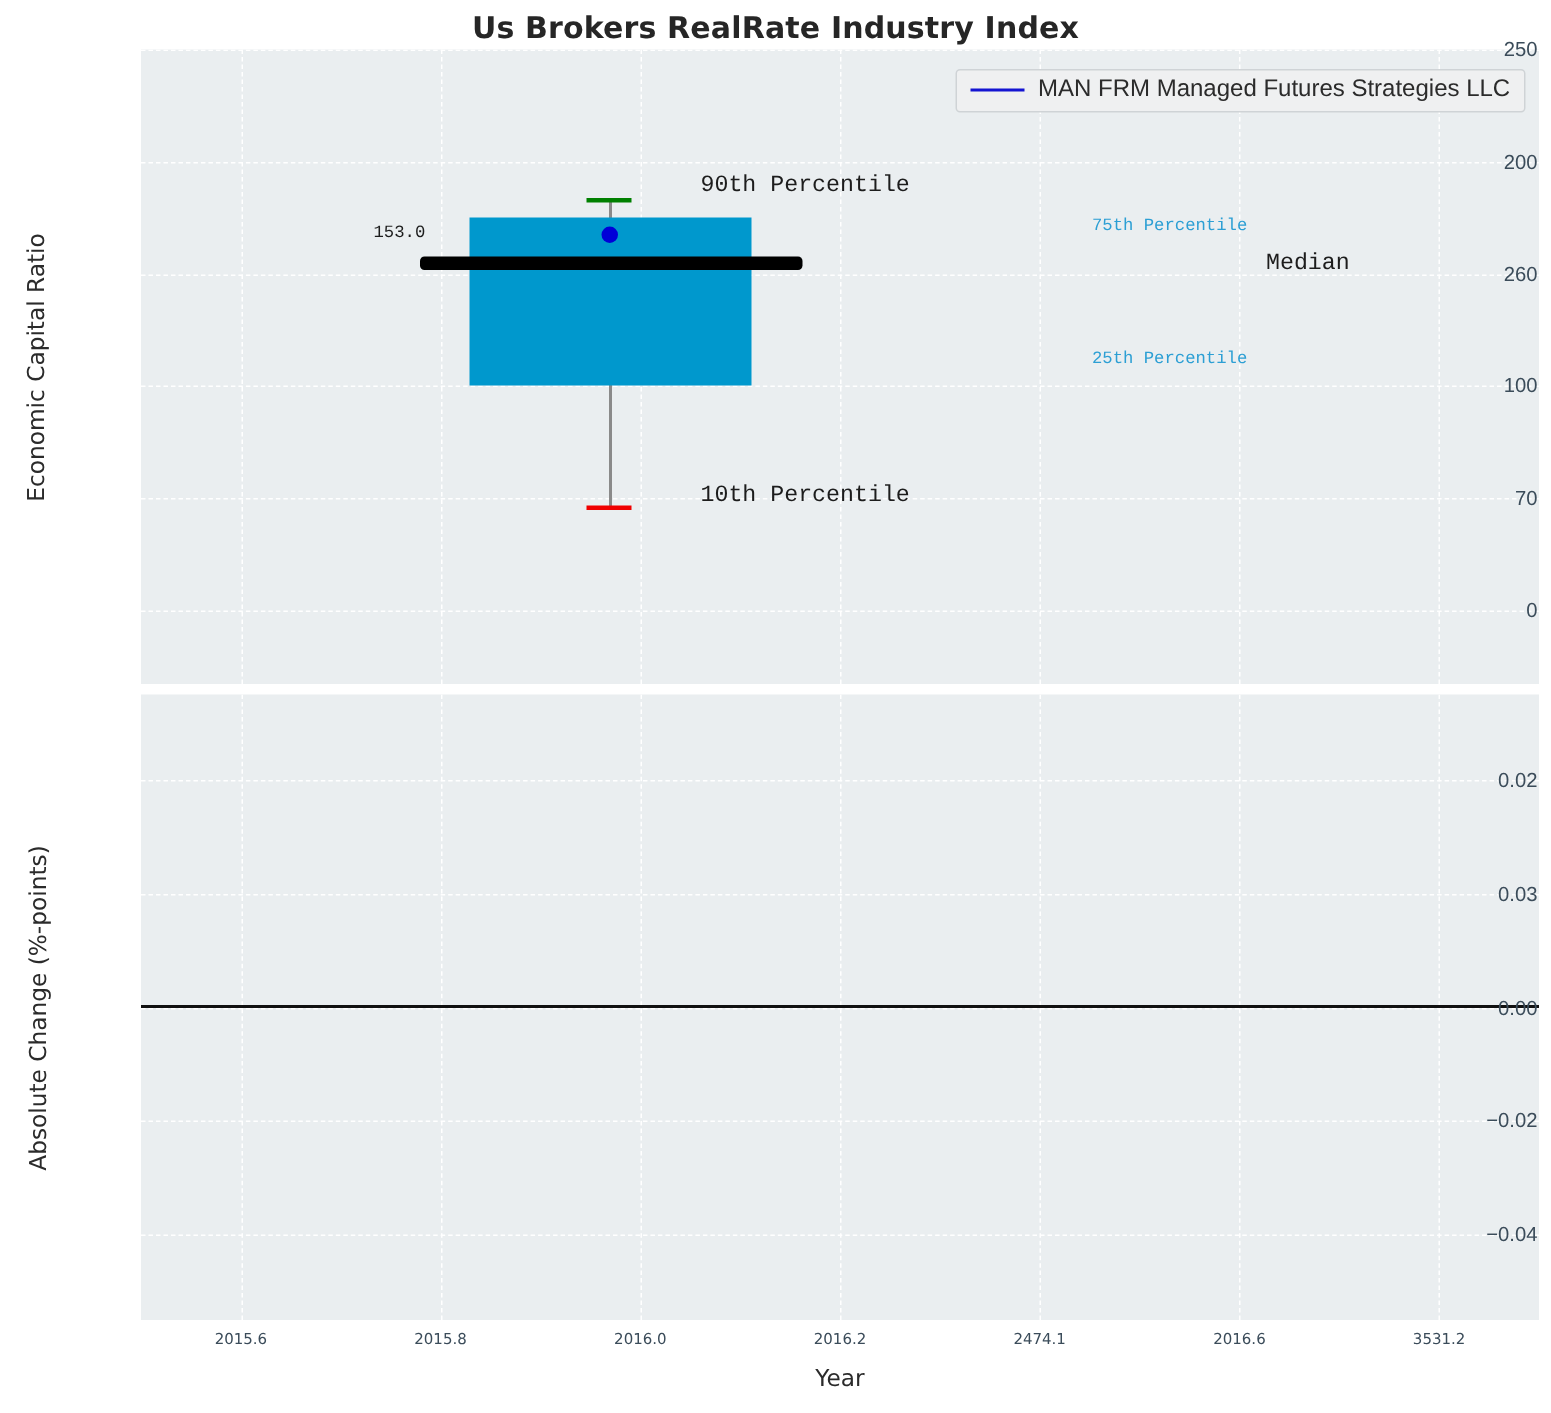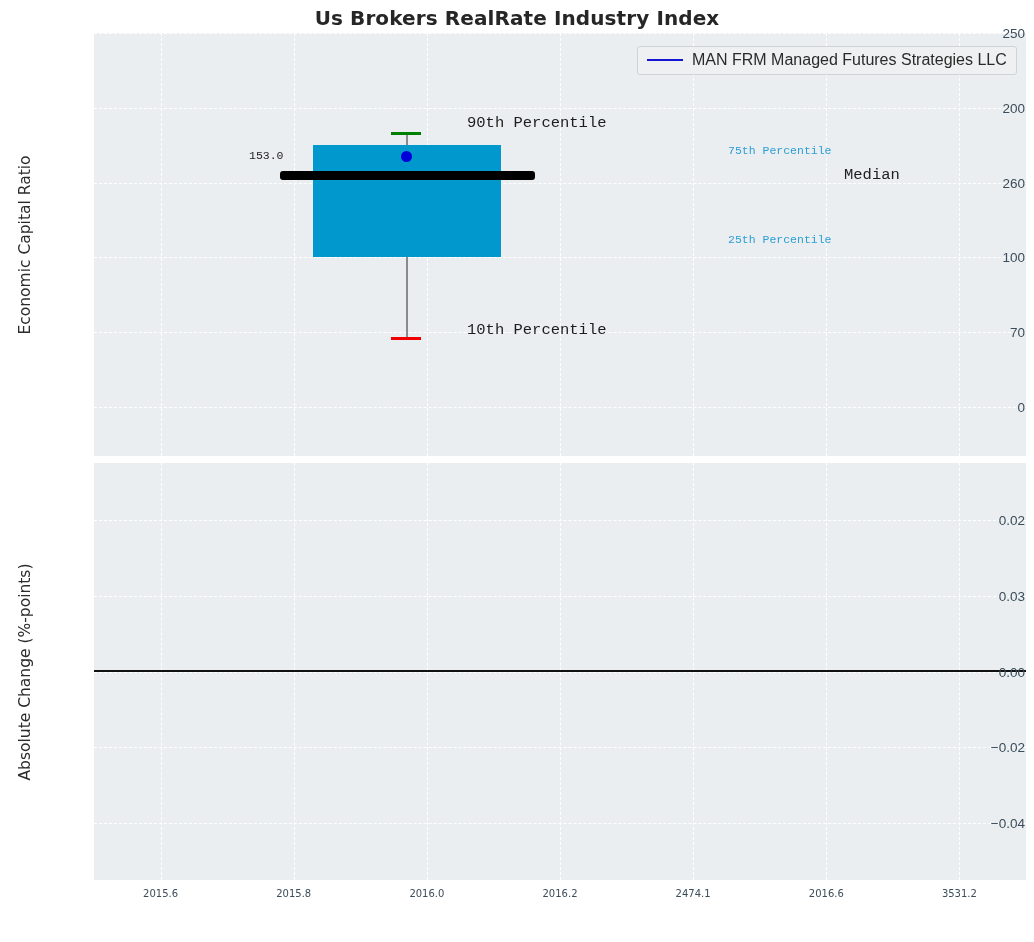--- a/index.html
+++ b/index.html
@@ -184,14 +184,15 @@
   <div class="xtick" style="left:693.1px;">2474.1</div>
   <div class="xtick" style="left:826.3px;">2016.6</div>
   <div class="xtick" style="left:959.4px;">3531.2</div>
 
   <div class="ylabel" id="ylabel-top">
     <span>Economic Capital Ratio</span>
   </div>
   <div class="ylabel" id="ylabel-bottom">
     <span>Absolute Change (%-points)</span>
   </div>
+  <div id="xlabel">Year</div>
 
 </div>
 
 </body></html>

